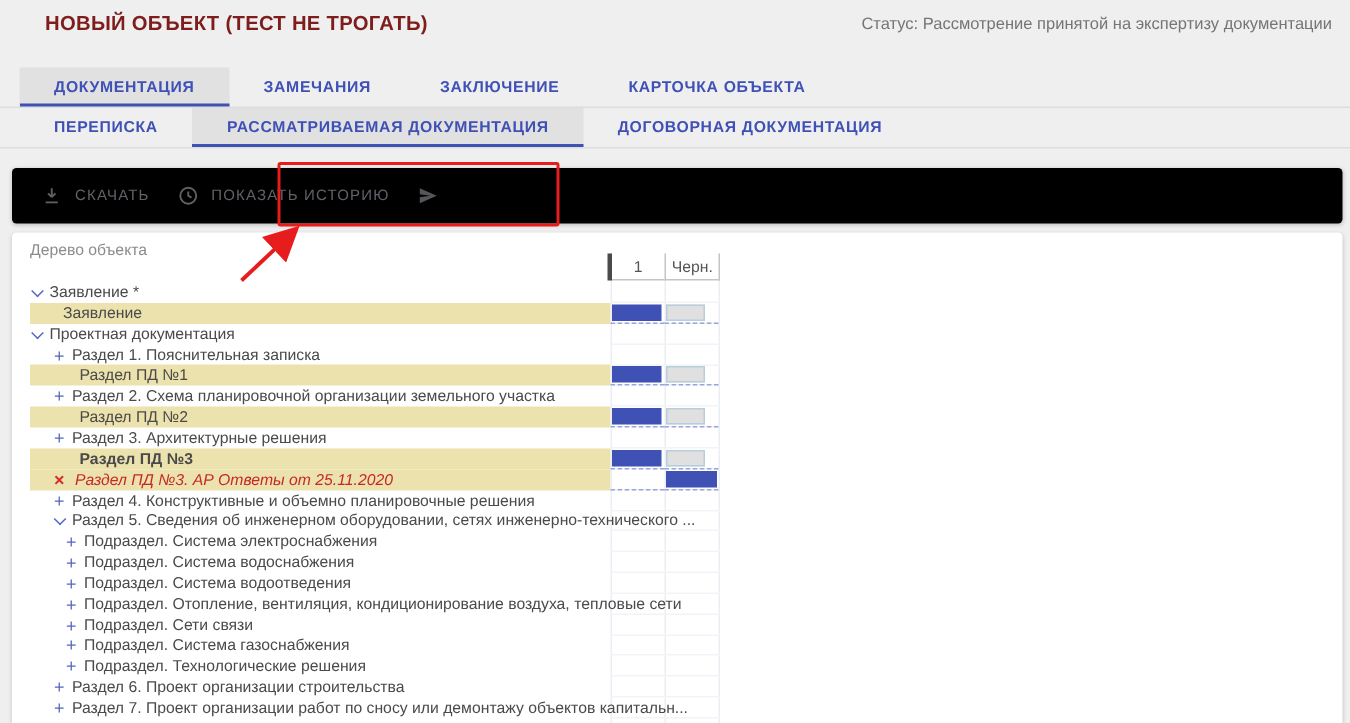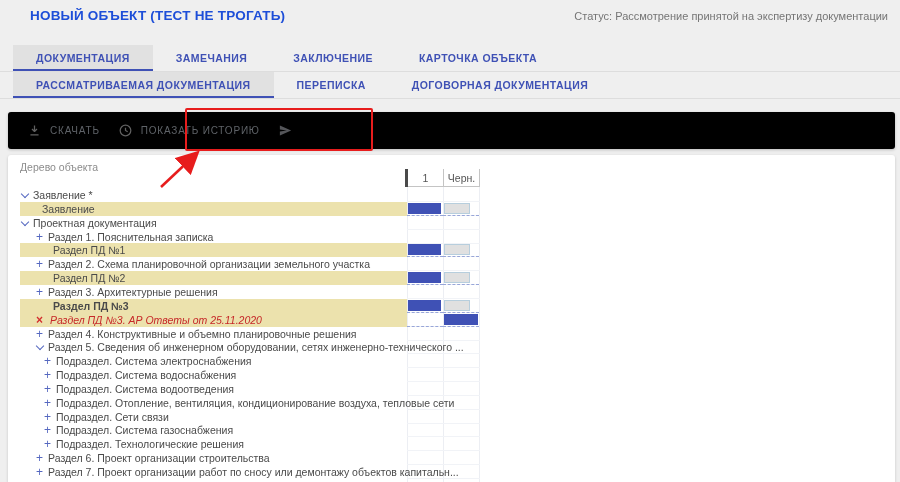--- a/index.html
+++ b/index.html
@@ -3,21 +3,21 @@
 <meta charset="utf-8">
 <style>
   html,body{margin:0;padding:0}
   body{
     width:900px;height:482px;position:relative;overflow:hidden;
     background:#efefef;
     font-family:"Liberation Sans",sans-serif;
     -webkit-font-smoothing:antialiased;
   }
   
-  .hdr-title{position:absolute;left:30px;top:8px;font-size:13.5px;font-weight:bold;color:#1d4ed8;letter-spacing:.2px;white-space:nowrap}
+  .hdr-title{position:absolute;left:30px;top:8px;font-size:13.5px;font-weight:bold;color:#7f1d1d;letter-spacing:.2px;white-space:nowrap}
   .hdr-status{position:absolute;right:12px;top:10px;font-size:11px;color:#757575;white-space:nowrap}
 
   
   .tab-sep{position:absolute;left:0;width:900px;height:1px;background:#dddddd}
   .sep1{top:71px}.sep2{top:98px}
   .tabrow{position:absolute;left:13px;display:flex;height:26px}
   .tabrow1{top:45px}.tabrow2{top:72px}
   .tab{display:flex;align-items:center;padding:0 23px;font-size:10.5px;font-weight:bold;
        color:#3f51b5;letter-spacing:.45px;cursor:pointer;white-space:nowrap;position:relative;z-index:2}
   .tab.active{background:#e1e1e1;box-shadow:inset 0 -2px 0 #3f51b5}
@@ -80,22 +80,22 @@
 <div class="tab-sep sep1"></div>
 <div class="tab-sep sep2"></div>
 
 <div class="tabrow tabrow1" id="tabs-primary">
     <div class="tab active">ДОКУМЕНТАЦИЯ</div>
     <div class="tab">ЗАМЕЧАНИЯ</div>
     <div class="tab">ЗАКЛЮЧЕНИЕ</div>
     <div class="tab">КАРТОЧКА ОБЪЕКТА</div>
   </div>
 <div class="tabrow tabrow2" id="tabs-secondary">
+    <div class="tab">ПЕРЕПИСКА</div>
     <div class="tab active">РАССМАТРИВАЕМАЯ ДОКУМЕНТАЦИЯ</div>
-    <div class="tab">ПЕРЕПИСКА</div>
     <div class="tab">ДОГОВОРНАЯ ДОКУМЕНТАЦИЯ</div>
   </div>
 
 <div class="toolbar" id="toolbar">
     <div class="tbtn">
       <span class="tbi">
         <svg viewBox="0 0 24 24" fill="none" stroke="#616161" stroke-width="2">
           <path d="M12 4v9.5m0 0l-4-4m4 4l4-4"></path>
           <path d="M5.5 19h13"></path>
         </svg>

